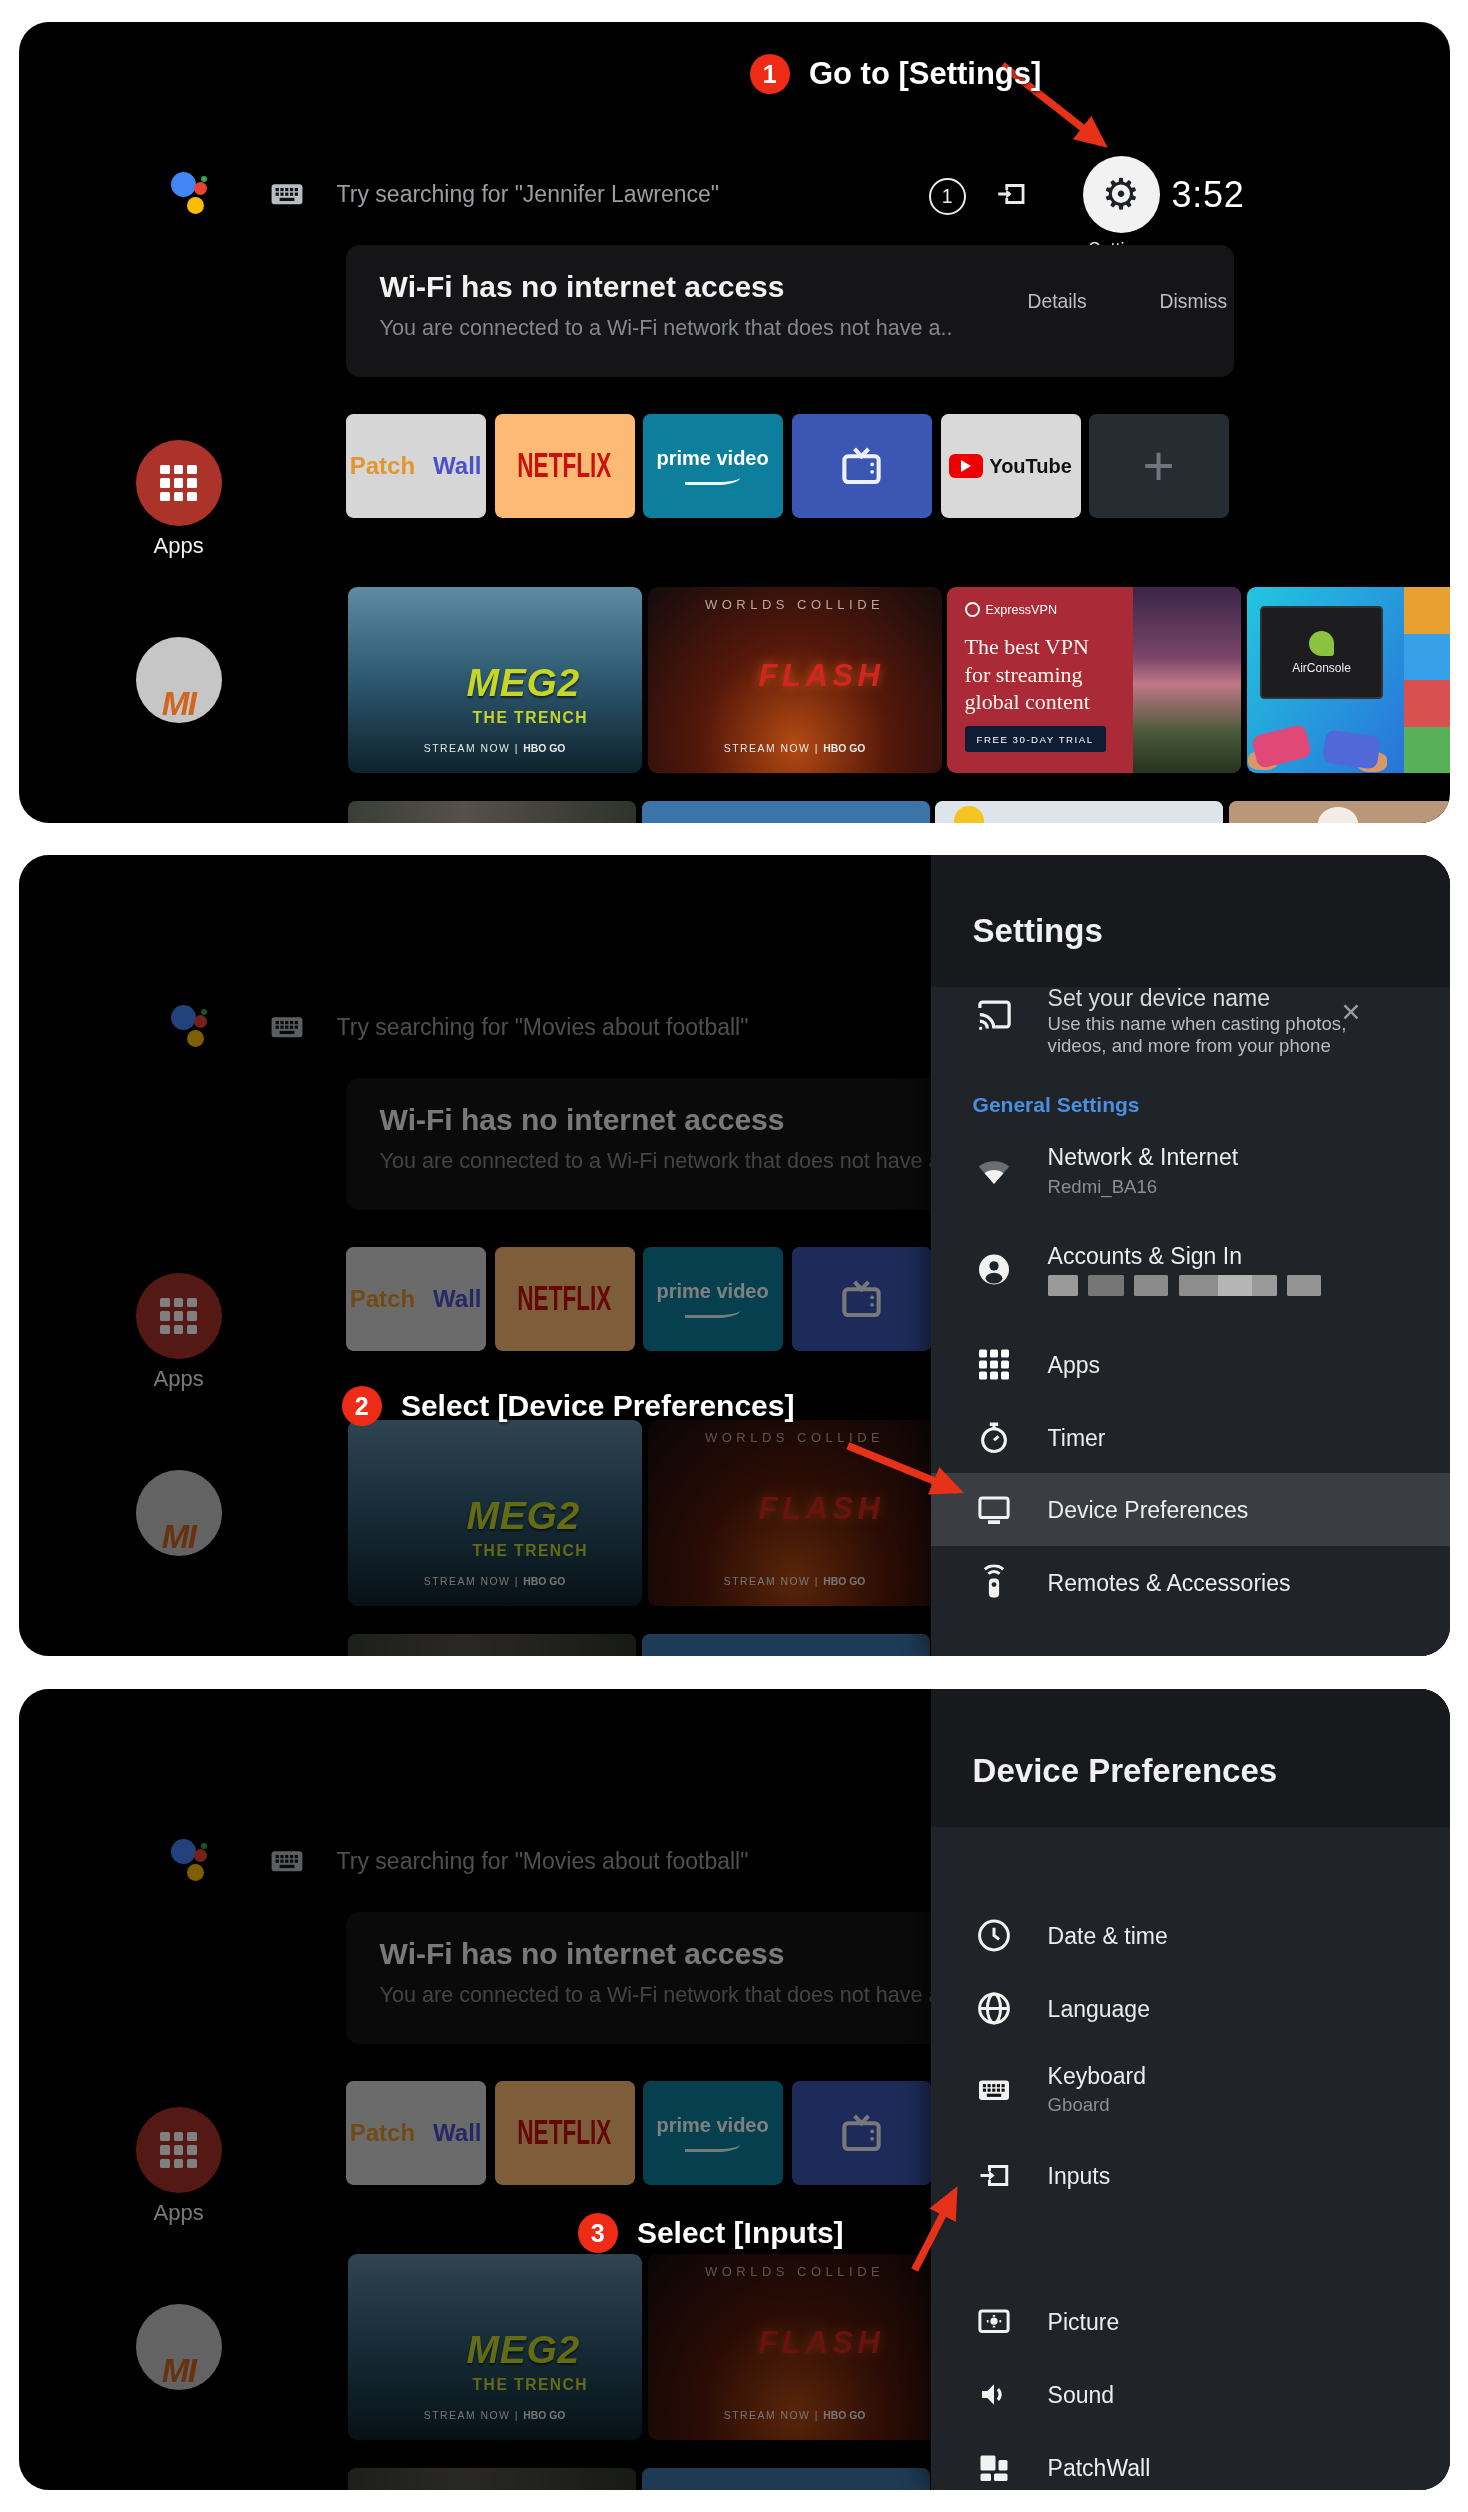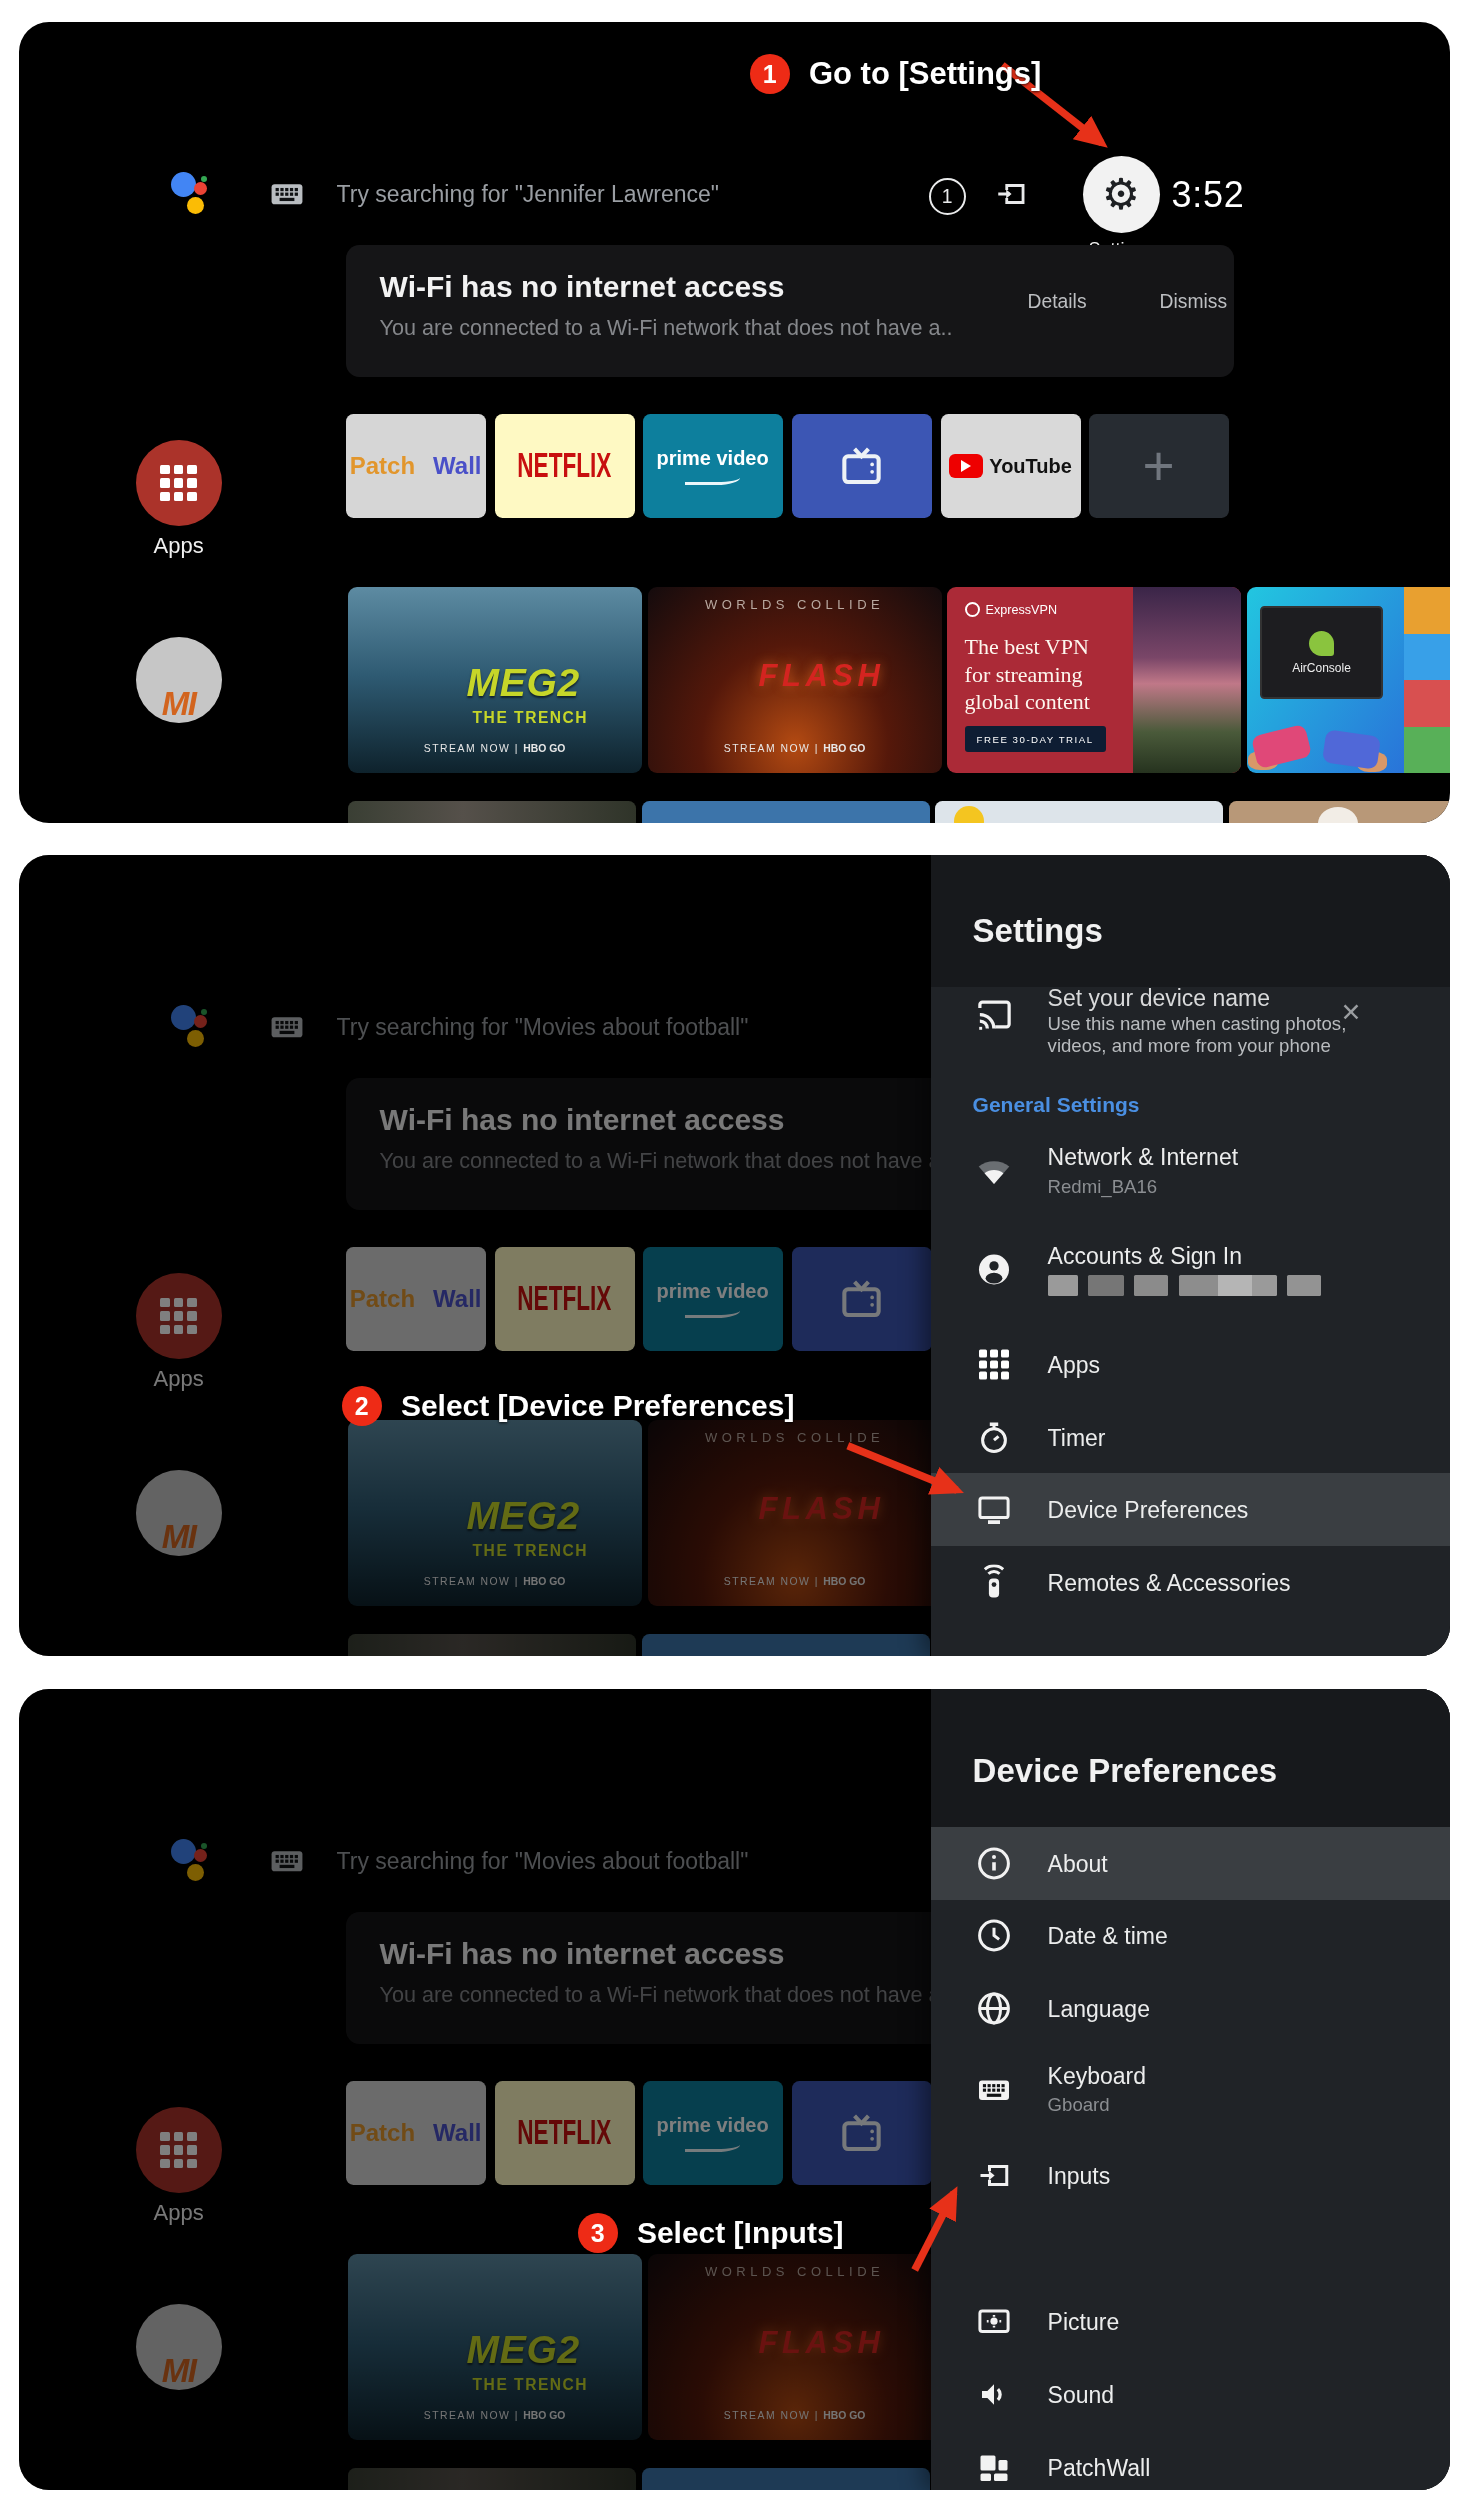--- a/index.html
+++ b/index.html
@@ -33,21 +33,21 @@
   .btn-details{left:682px;} .btn-dismiss{left:814px;}
 
   .apps-circle{position:absolute;left:117px;top:418px;width:86px;height:86px;background:#ab332a;border-radius:50%;display:flex;align-items:center;justify-content:center;}
   .grid9{display:grid;grid-template-columns:repeat(3,9.7px);grid-template-rows:repeat(3,9.7px);gap:3.7px;}
   .grid9 b{background:#fff;border-radius:1.5px;}
   .apps-cap{position:absolute;left:117px;top:511px;width:86px;text-align:center;font-size:22px;color:#f0f0f0;}
 
   .tile{position:absolute;top:392px;width:140px;height:104px;border-radius:7.4px;display:flex;align-items:center;justify-content:center;overflow:hidden;}
   .t-patchwall{left:327px;background:#d6d6d6;font-size:24px;font-weight:700;}
   .t-patchwall .pa{color:#e2962c;} .t-patchwall .pb{color:#4a50c8;padding-left:18px;}
-  .t-netflix{left:476px;background:#fef9c3;}
+  .t-netflix{left:476px;background:#fdba74;}
   .t-netflix span{color:#c8100f;font-size:27.5px;font-weight:900;transform:scaleX(.82) scaleY(1.25);letter-spacing:0;}
   .t-prime{left:624px;background:#0d7f9d;flex-direction:column;}
   .t-prime span{color:#fff;font-size:20px;font-weight:700;}
   .smile{width:55px;height:10.4px;border-bottom:3px solid #eaf6fa;border-radius:0 0 60%/10.4px 60% 10.4px;margin-top:1.5px;}
   .t-mitv{left:773px;background:#3c56b4;}
   .t-youtube{left:922px;background:#d9d9d9;gap:6px;}
   .yt-play{width:34px;height:24px;background:#e00;border-radius:6px;display:flex;align-items:center;justify-content:center;}
   .yt-play i{width:0;height:0;border-left:10.4px solid #fff;border-top:6px solid transparent;border-bottom:6px solid transparent;}
   .t-youtube span{color:#111;font-size:20px;font-weight:700;}
   .t-plus{left:1070px;background:#272c32;}
@@ -594,28 +594,20 @@
       <div class="thumb2 th-unreal">
           <span>UNREAL PLANET</span>
         </div>
       <div class="thumb2 th-cartoon">
           <i></i>
         </div>
     </div>
     <div class="dim"></div>
 
     <aside class="sidebar">
-      <div class="sb-row hl" style="top:138px;">
-        <span class="ricon">
-            <svg viewBox="0 0 24 24">
-              <use href="#ic-info"></use>
-            </svg>
-          </span>
-        <span class="rlabel">About</span>
-      </div>
       <div class="sb-row" style="top:210px;">
         <span class="ricon">
             <svg viewBox="0 0 24 24">
               <use href="#ic-clock"></use>
             </svg>
           </span>
         <span class="rlabel">Date &amp; time</span>
       </div>
       <div class="sb-row" style="top:283px;">
         <span class="ricon">

